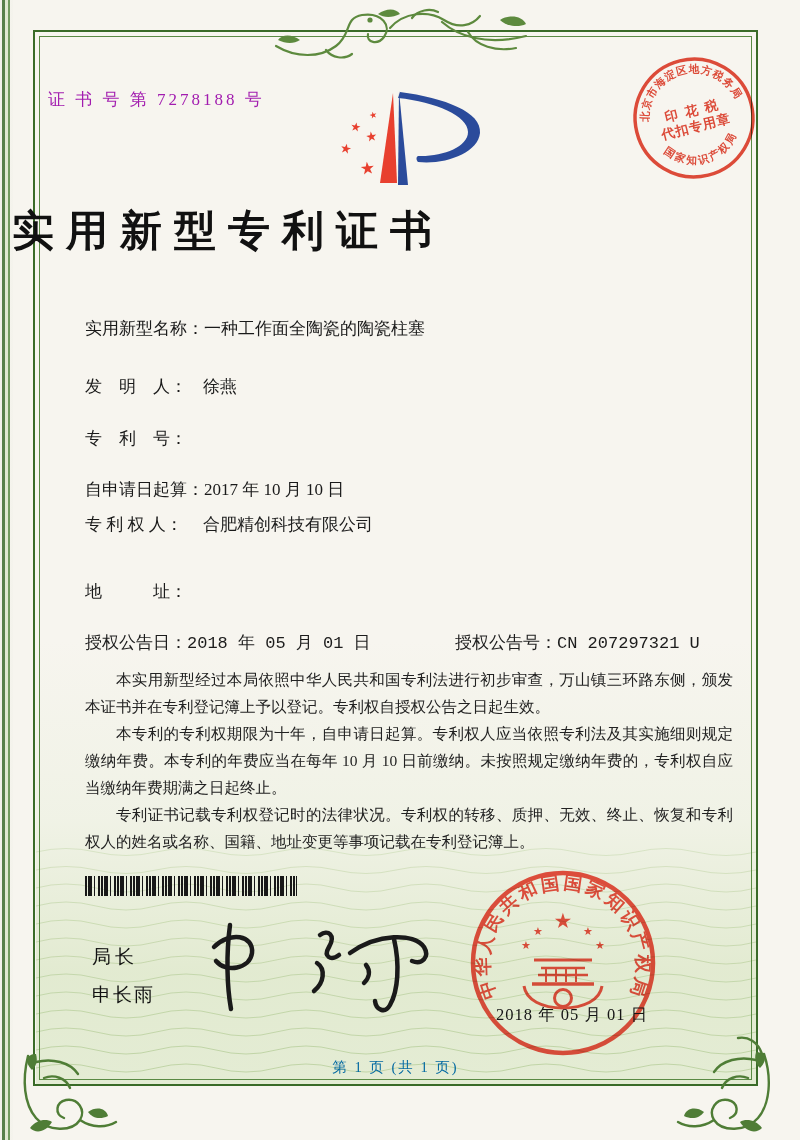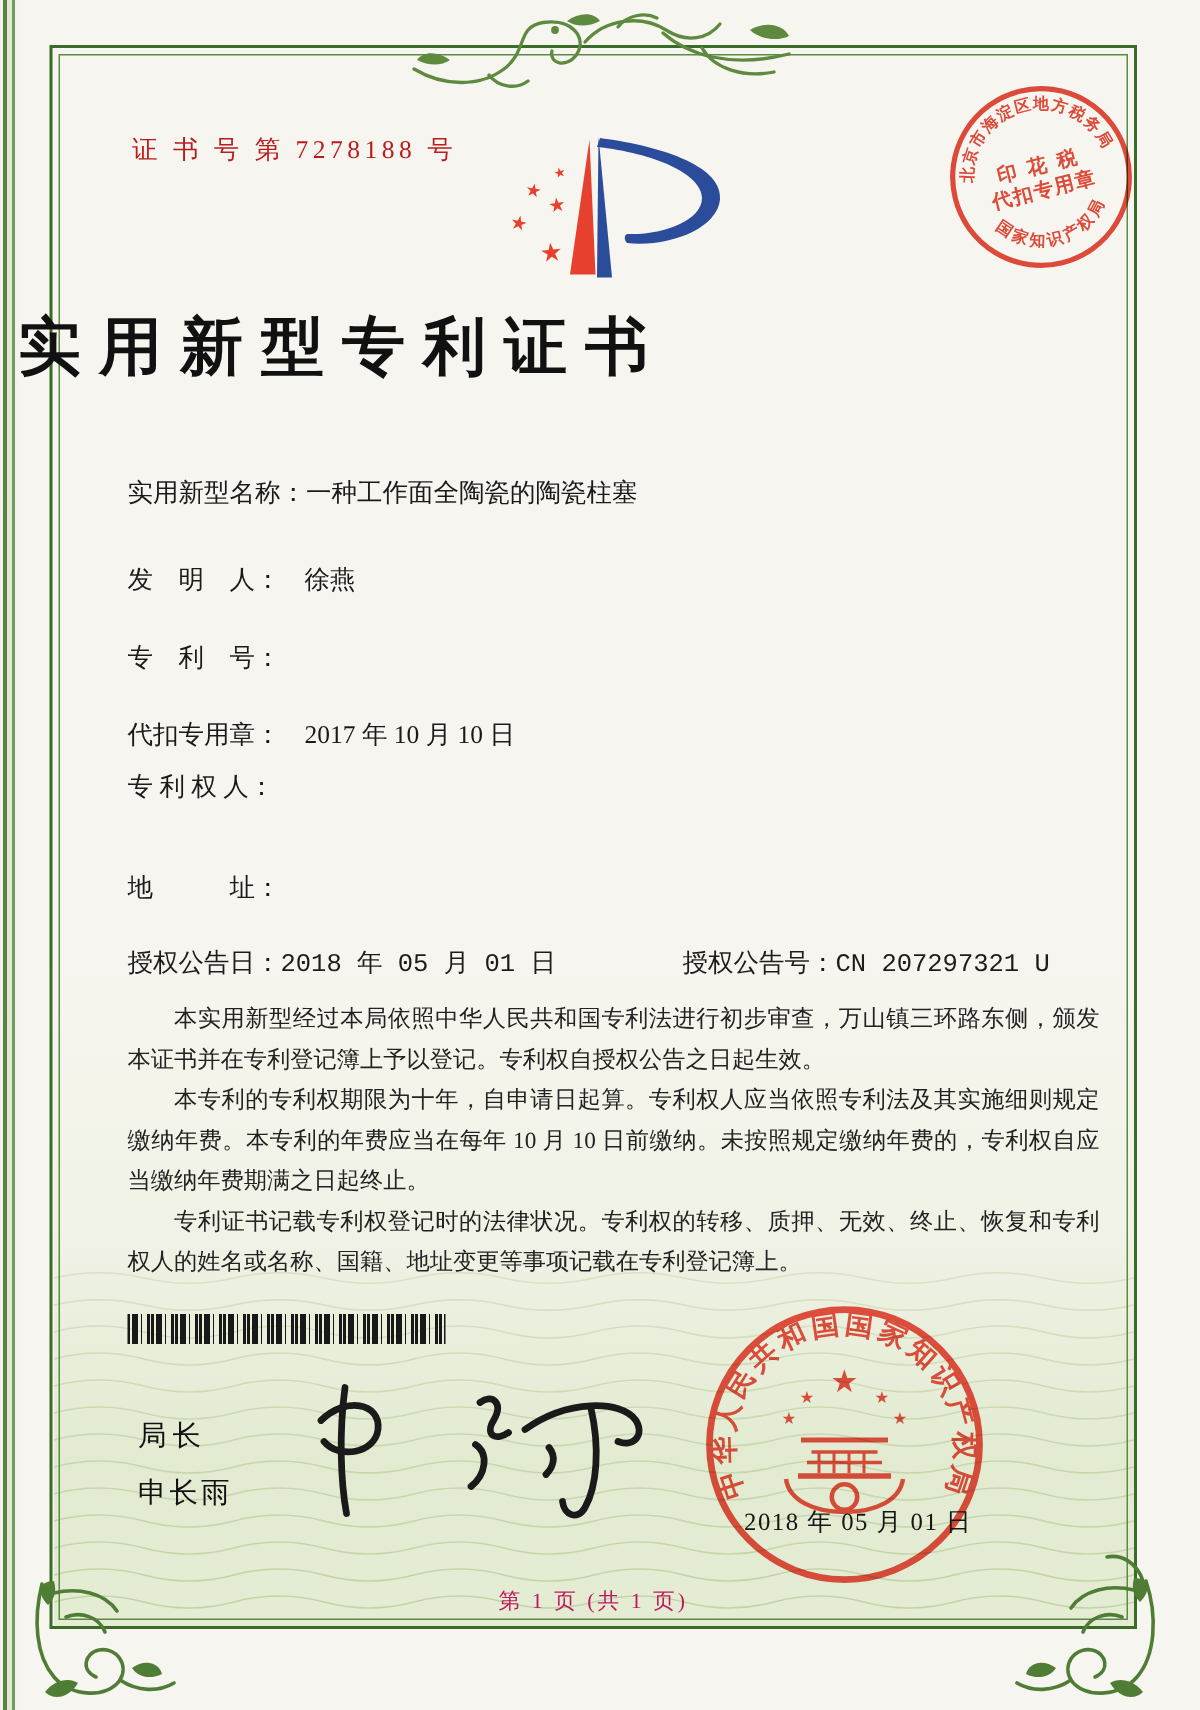--- a/index.html
+++ b/index.html
@@ -25,21 +25,21 @@
     position:absolute;left:4px;top:4px;right:4px;bottom:4px;
     border:1px solid #5a8a44;
   }
   
   .tint{
     position:absolute;left:36px;top:640px;width:720px;height:444px;
     background:linear-gradient(180deg,rgba(232,239,219,0) 0%,rgba(232,239,219,.45) 40%,rgba(225,234,207,.95) 75%,#e4ecd4 100%);
   }
   .waves{position:absolute;left:36px;top:840px;width:720px;height:243px;}
   .cert-no{
-    position:absolute;left:48px;top:88px;font-size:17px;letter-spacing:3px;color:#b91c1c;margin-left:40px;
+    position:absolute;left:48px;top:88px;font-size:17px;letter-spacing:3px;color:#a21caf;
   }
   .logo{position:absolute;left:330px;top:90px;width:180px;height:106px;}
   .title{
     position:absolute;left:0;top:203px;width:800px;text-align:left;
     font-size:42px;font-weight:bold;letter-spacing:12px;text-indent:12px;color:#111;
   }
   .field-row{position:absolute;left:85px;width:660px;font-size:17px;line-height:27px;display:flex;}
   .field-label{flex:0 0 118px;white-space:nowrap;color:#1a1a1a;}
   .field-value{flex:1;color:#1a1a1a;}
   .addr .field-value{max-width:452px;}
@@ -58,21 +58,21 @@
       #181818 3px 7px,transparent 7px 9px,
       #181818 9px 10px,transparent 10px 13px,
       #181818 13px 15px,transparent 15px 16px);
   }
   .signer-title{position:absolute;left:92px;top:944px;font-size:19px;letter-spacing:4px;color:#111;text-align:center;}
   .signer-name{position:absolute;left:92px;top:982px;font-size:19px;letter-spacing:2px;color:#111;}
   .signature{position:absolute;left:200px;top:905px;width:240px;height:115px;}
   .big-seal{position:absolute;left:468px;top:868px;width:190px;height:190px;mix-blend-mode:multiply;opacity:.9;}
   .seal-date{position:absolute;left:496px;top:1004px;font-size:16.5px;letter-spacing:1px;color:#151515;z-index:6;}
   .tax-stamp{position:absolute;left:628px;top:52px;width:132px;height:132px;transform:rotate(-14deg);opacity:.93;mix-blend-mode:multiply;}
-  .footer{position:absolute;left:33px;top:1058px;width:725px;text-align:center;font-size:14.5px;letter-spacing:2px;color:#be185d;}
+  .footer{position:absolute;left:33px;top:1058px;width:725px;text-align:center;font-size:14.5px;letter-spacing:2px;color:#0369a1;}
   .ornament-top{position:absolute;left:272px;top:6px;width:258px;height:60px;}
   .corner-bl{position:absolute;left:18px;top:1052px;width:100px;height:86px;}
   .corner-br{position:absolute;left:676px;top:1032px;width:100px;height:106px;transform:scaleX(-1);}
 </style>
 </head>
 <body>
 
 <div class="page">
 
   <div class="book-edge"></div>
@@ -168,25 +168,26 @@
     <span class="field-value">一种工作面全陶瓷的陶瓷柱塞</span>
   </div>
   <div class="field-row" style="top:373px">
     <span class="field-label">发　明　人：</span>
     <span class="field-value">徐燕</span>
   </div>
   <div class="field-row" style="top:425px">
     <span class="field-label">专　利　号：</span>
   </div>
   <div class="field-row" style="top:476px">
-    <span class="field-label">代扣专用章：</span>
+    <span class="field-label">自申请日起算：</span>
     <span class="field-value">2017 年 10 月 10 日</span>
   </div>
   <div class="field-row" style="top:511px">
     <span class="field-label">专 利 权 人：</span>
+    <span class="field-value">合肥精创科技有限公司</span>
   </div>
   <div class="field-row addr" style="top:578px">
     <span class="field-label">地　　　址：</span>
   </div>
 
   <div class="grant-row">
     <span class="grant-left"><span>授权公告日：</span><span>2018 年 05 月 01 日</span></span>
     <span class="grant-right"><span>授权公告号：</span><span>CN 207297321 U</span></span>
   </div>
 

